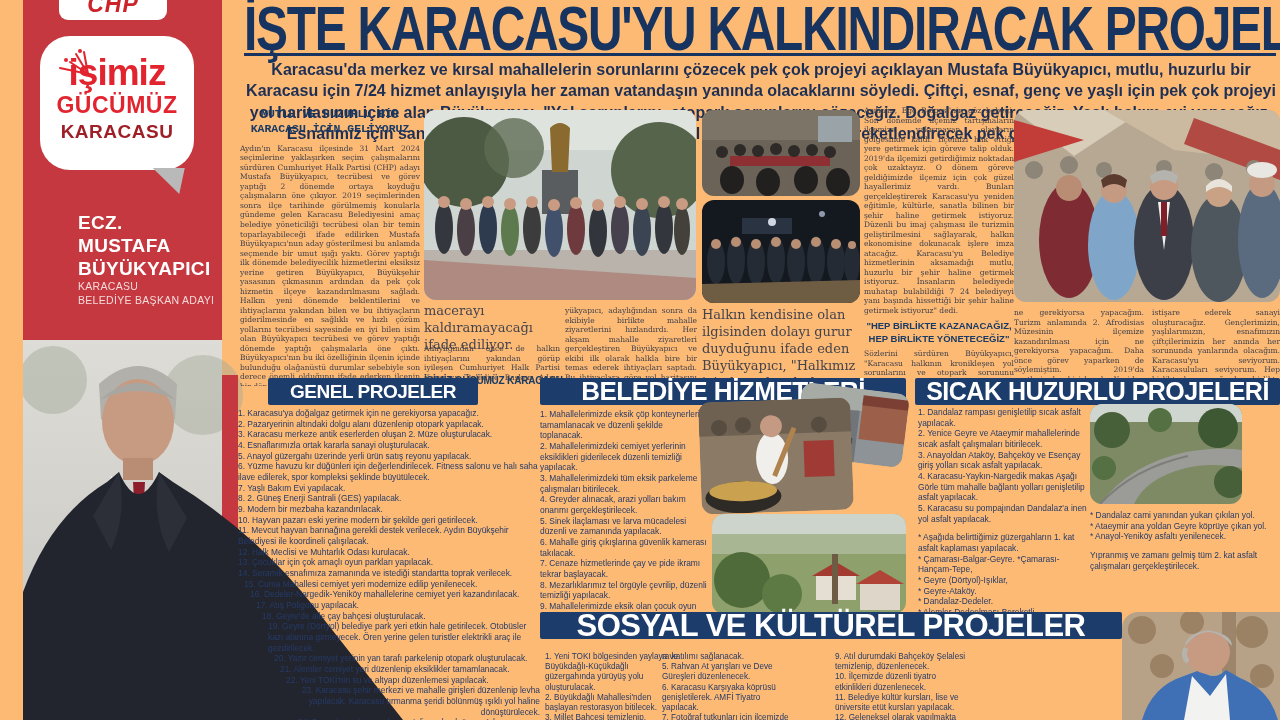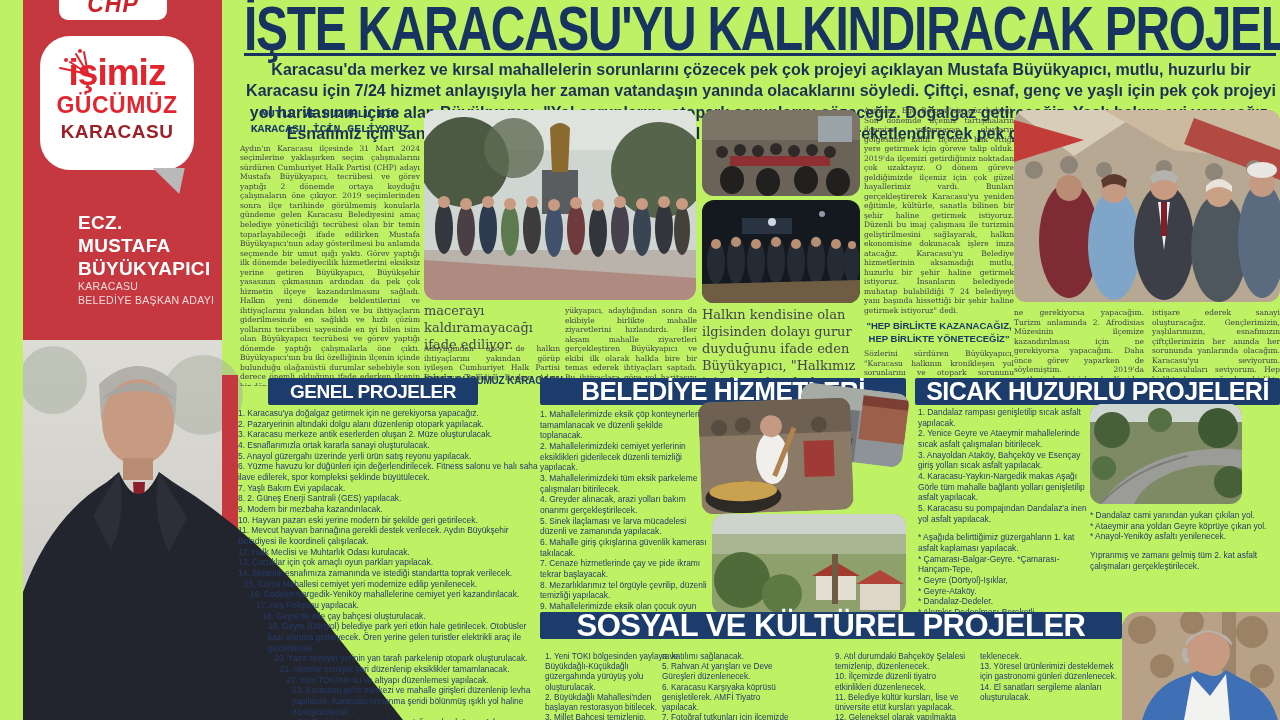--- a/index.html
+++ b/index.html
@@ -1,18 +1,18 @@
 <!DOCTYPE html>
 <html><head>
 <meta charset="utf-8">
 <style>
   * { margin:0; padding:0; box-sizing:border-box; }
   html,body { width:1280px; height:720px; overflow:hidden; background:#fff;
               font-family:"Liberation Sans", sans-serif; }
-  .page { position:relative; width:1280px; height:720px; background:#bef264; }
+  .page { position:relative; width:1280px; height:720px; background:#fdba74; }
 
   
   .sidebar { position:absolute; left:23px; top:0; width:199px; height:720px; background:#c5383f; }
   .chp-box { position:absolute; left:36px; top:-12px; width:108px; height:32px; background:#fff;
              border-radius:9px; display:flex; align-items:flex-end; justify-content:center;
              color:#cc2229; font-weight:bold; font-style:italic; font-size:23px; letter-spacing:1px; padding-bottom:2px;}
   .bubble { position:absolute; left:17px; top:36px; width:154px; height:134px; background:#fff;
             border-radius:30px; text-align:center; padding-top:20px; }
   .bubble .tail { position:absolute; right:12px; bottom:-24px; width:0; height:0;
                   border-left:32px solid transparent; border-top:26px solid #b9b9b9; transform:skewX(-12deg); }
@@ -298,21 +298,21 @@
       <li>13. Çocuklar için çok amaçlı oyun parkları yapılacak.</li>
       <li>14. Seramik esnafımıza zamanında ve istediği standartta toprak verilecek.</li>
       <li style="padding-left: 6px;">15. Cuma Mahallesi cemiyet yeri modernize edilip yenilenecek.</li>
       <li style="padding-left: 12px;">16. Dedeler-Nargedik-Yeniköy mahallelerine cemiyet yeri kazandırılacak.</li>
       <li style="padding-left: 18px;">17. Atış Poligonu yapılacak.</li>
       <li style="padding-left: 24px;">18. Geyre'de aile çay bahçesi oluşturulacak.</li>
       <li style="padding-left: 30px;">19. Geyre (Dörtyol) belediye park yeri etkin hale getirilecek. Otobüsler kazı alanına girmeyecek. Ören yerine gelen turistler elektrikli araç ile gezdirilecek.</li>
       <li style="padding-left: 36px;">20. Yazır cemiyet yerinin yan tarafı parkelenip otopark oluşturulacak.</li>
       <li style="padding-left: 42px;">21. Alemler cemiyet yeri düzenlenip eksiklikler tamamlanacak.</li>
       <li style="padding-left: 48px;">22. Yeni TOKİ'nin su ve altyapı düzenlemesi yapılacak.</li>
-      <li style="padding-left: 54px;">23. Karacasu şehir merkezi ve mahalle girişleri düzenlenip levha yapılacak. Karacasu tırmanma şeridi bölünmüş ışıklı yol haline dönüştürülecek.</li>
+      <li style="padding-left: 54px; text-align: right;">23. Karacasu şehir merkezi ve mahalle girişleri düzenlenip levha yapılacak. Karacasu tırmanma şeridi bölünmüş ışıklı yol haline dönüştürülecek.</li>
       <li style="padding-left: 60px;">24. Bungalov evler uygulama oteli yapılmak üzere Adnan Menderes Üniversitesi kullanımına verilecek, öğrenci</li>
     </ul>
 
   <div class="sec-h belediye-h">
     <span>BELEDİYE HİZMETLERİ</span>
   </div>
   <ul class="plist belediye-list">
 
   <li>1. Mahallelerimizde eksik çöp konteynerleri tamamlanacak ve düzenli şekilde toplanacak.</li>
       <li>2. Mahallelerimizdeki cemiyet yerlerinin eksiklikleri giderilecek düzenli temizliği yapılacak.</li>
@@ -434,26 +434,20 @@
       <li>6. Karacasu Karşıyaka köprüsü genişletilerek. AMFİ Tiyatro yapılacak.</li>
       <li>7. Fotoğraf tutkunları için ilçemizde etkinlikler düzenlenecek.</li>
     </ul>
   <ul class="plist sosyal-col sc3">
 
   <li>9. Atıl durumdaki Bahçeköy Şelalesi temizlenip, düzenlenecek.</li>
       <li>10. İlçemizde düzenli tiyatro etkinlikleri düzenlenecek.</li>
       <li>11. Belediye kültür kursları, lise ve üniversite etüt kursları yapılacak.</li>
       <li>12. Geleneksel olarak yapılmakta</li>
     </ul>
-  <ul class="plist sosyal-col sc4">
-
-  <li>teklenecek.</li>
-      <li>13. Yöresel ürünlerimizi desteklemek için gastronomi günleri düzenlenecek.</li>
-      <li>14. El sanatları sergileme alanları oluşturulacak.</li>
-    </ul>
 
   <div class="photo" style="left:1122px;top:612px;width:158px;height:108px;border-radius:16px 0 0 0;">
     <svg viewBox="0 0 158 108" preserveAspectRatio="none">
       <rect width="158" height="108" fill="#b7a288"></rect>
       <g fill="#9b8264">
           <circle cx="20" cy="18" r="14"></circle>
           <circle cx="70" cy="10" r="12"></circle>
           <circle cx="130" cy="20" r="16"></circle>
       <circle cx="40" cy="54" r="12"></circle>
           <circle cx="140" cy="64" r="12"></circle>

